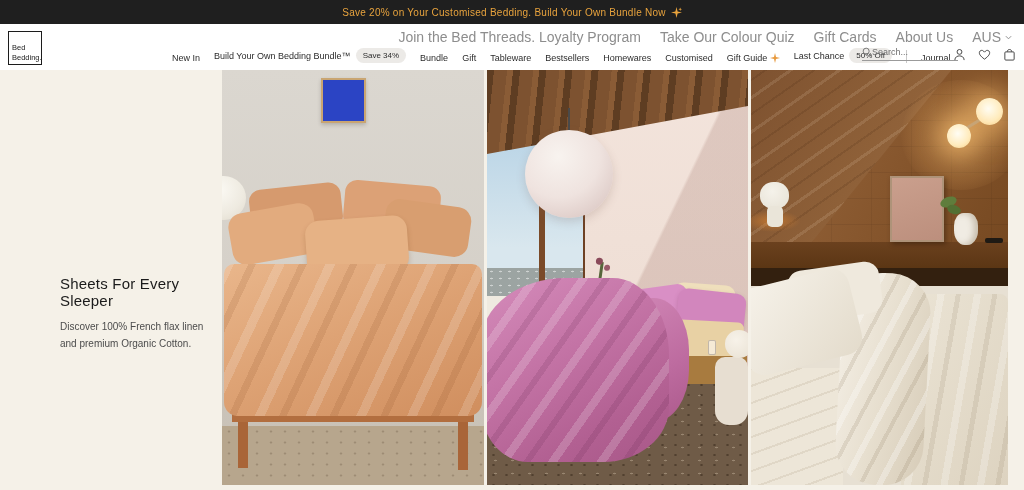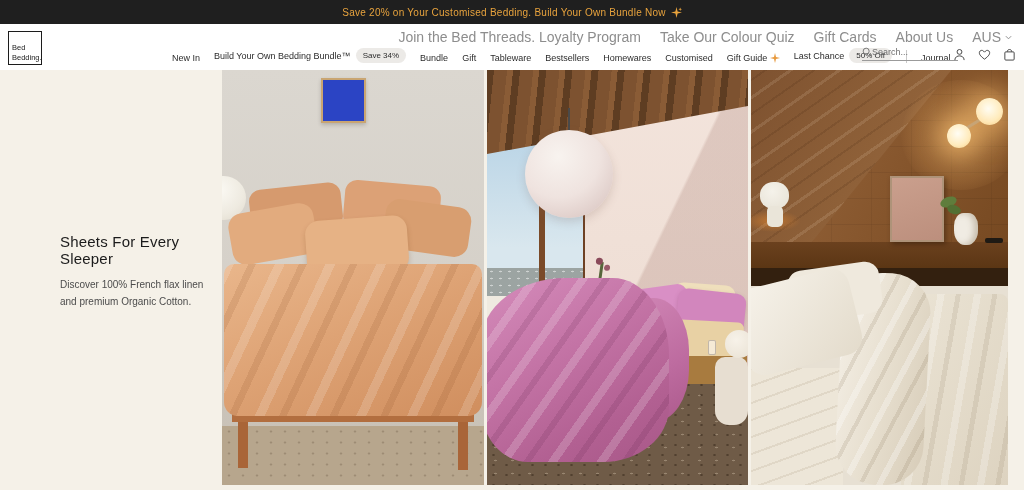--- a/index.html
+++ b/index.html
@@ -29,21 +29,21 @@
   .search-area { position:absolute; right:66px; bottom:9px; width:96px; display:flex; align-items:flex-start;
                  border-bottom:1px solid #9b9b9b; padding-bottom:3px; }
   .search-area input { border:none; outline:none; background:transparent; font-size:9px; width:74px; color:#444; }
   .search-area input::placeholder { color:#6f6f6f; }
   .hicons { position:absolute; right:8px; bottom:9px; display:flex; align-items:center; gap:12px; }
   .hicons svg { display:block; cursor:pointer; }
 
   
   .hero { position:absolute; top:70px; left:0; width:1024px; height:420px; background:#F5F1E8; }
   .hero-copy { position:absolute; left:60px; top:163px; width:170px; }
-  .hero-title { font-size:15px; font-weight:400; color:#1b1b1b; letter-spacing:.2px; }
+  .hero-title { font-size:15px; font-weight:400; color:#1b1b1b; letter-spacing:.2px;margin-top:42px; }
   .hero-desc { margin-top:10px; font-size:10px; color:#4c4c4c; line-height:1.65; width:158px; }
   .hero-cta { margin-top:13px; display:inline-block; background:#101010; color:#fff; font-size:9px;
               padding:8px 13px; border:none; letter-spacing:.2px; cursor:pointer; }
 
   .photo { position:absolute; top:0; height:415px; overflow:hidden; background:#ccc; }
   .photo1 { left:222px; width:262px; }
   .photo2 { left:487px; width:261px; }
   .photo3 { left:751px; width:257px; }
   .ly { position:absolute; }
 

